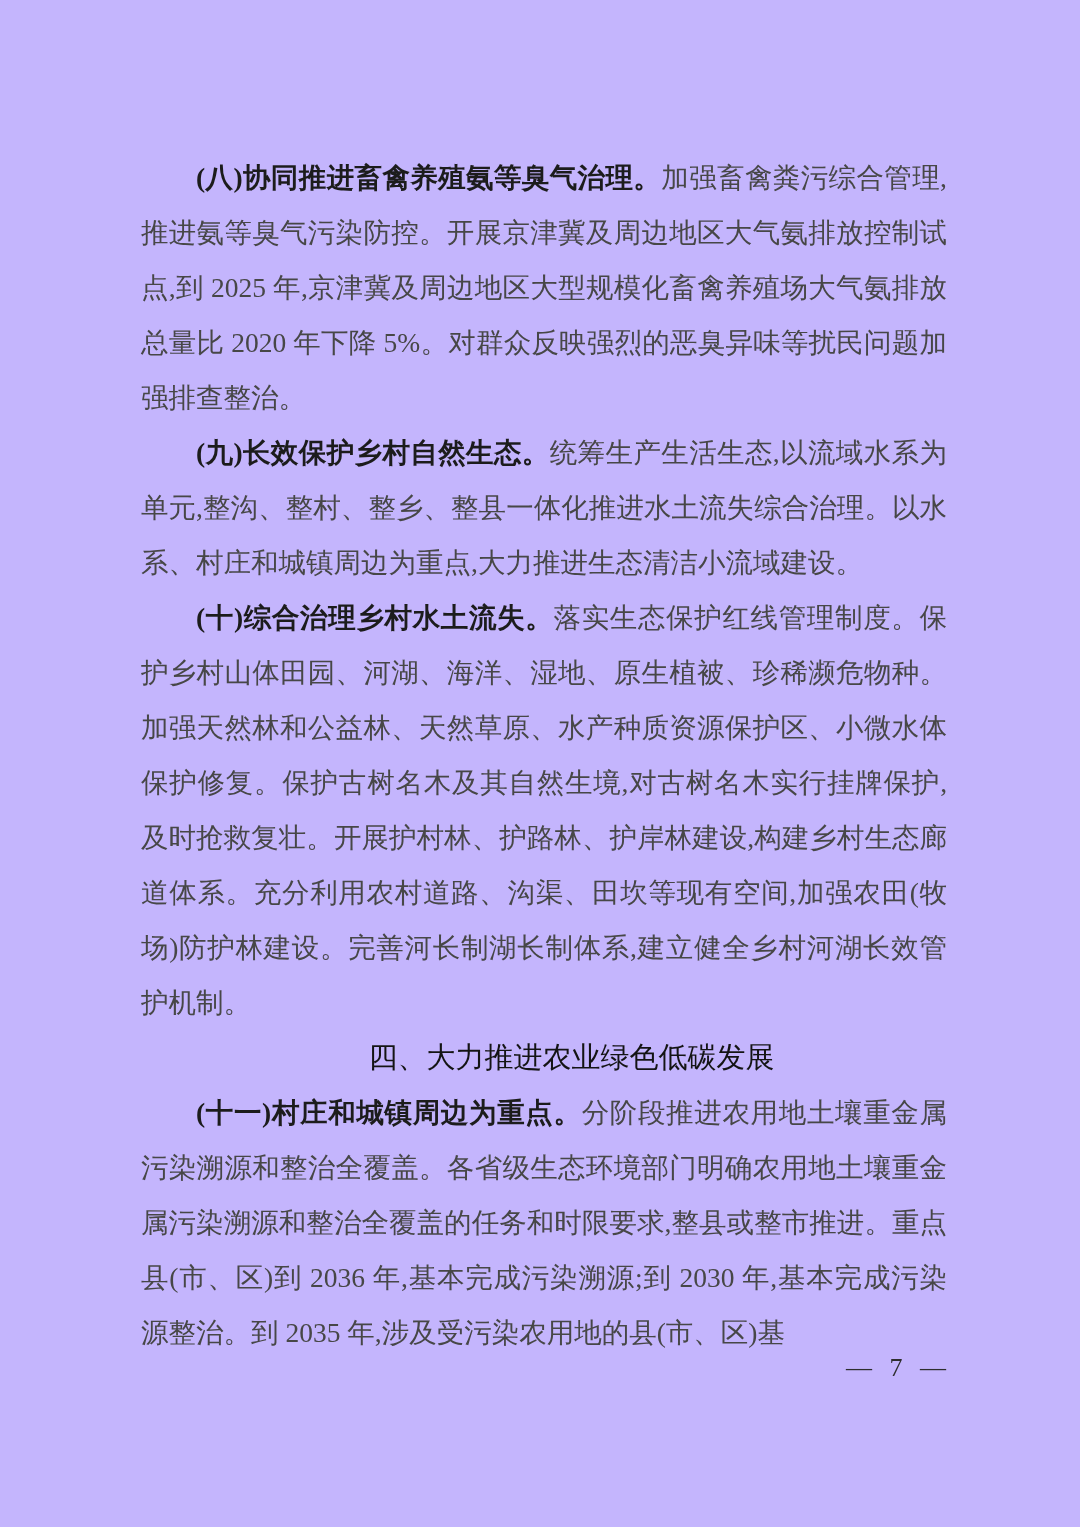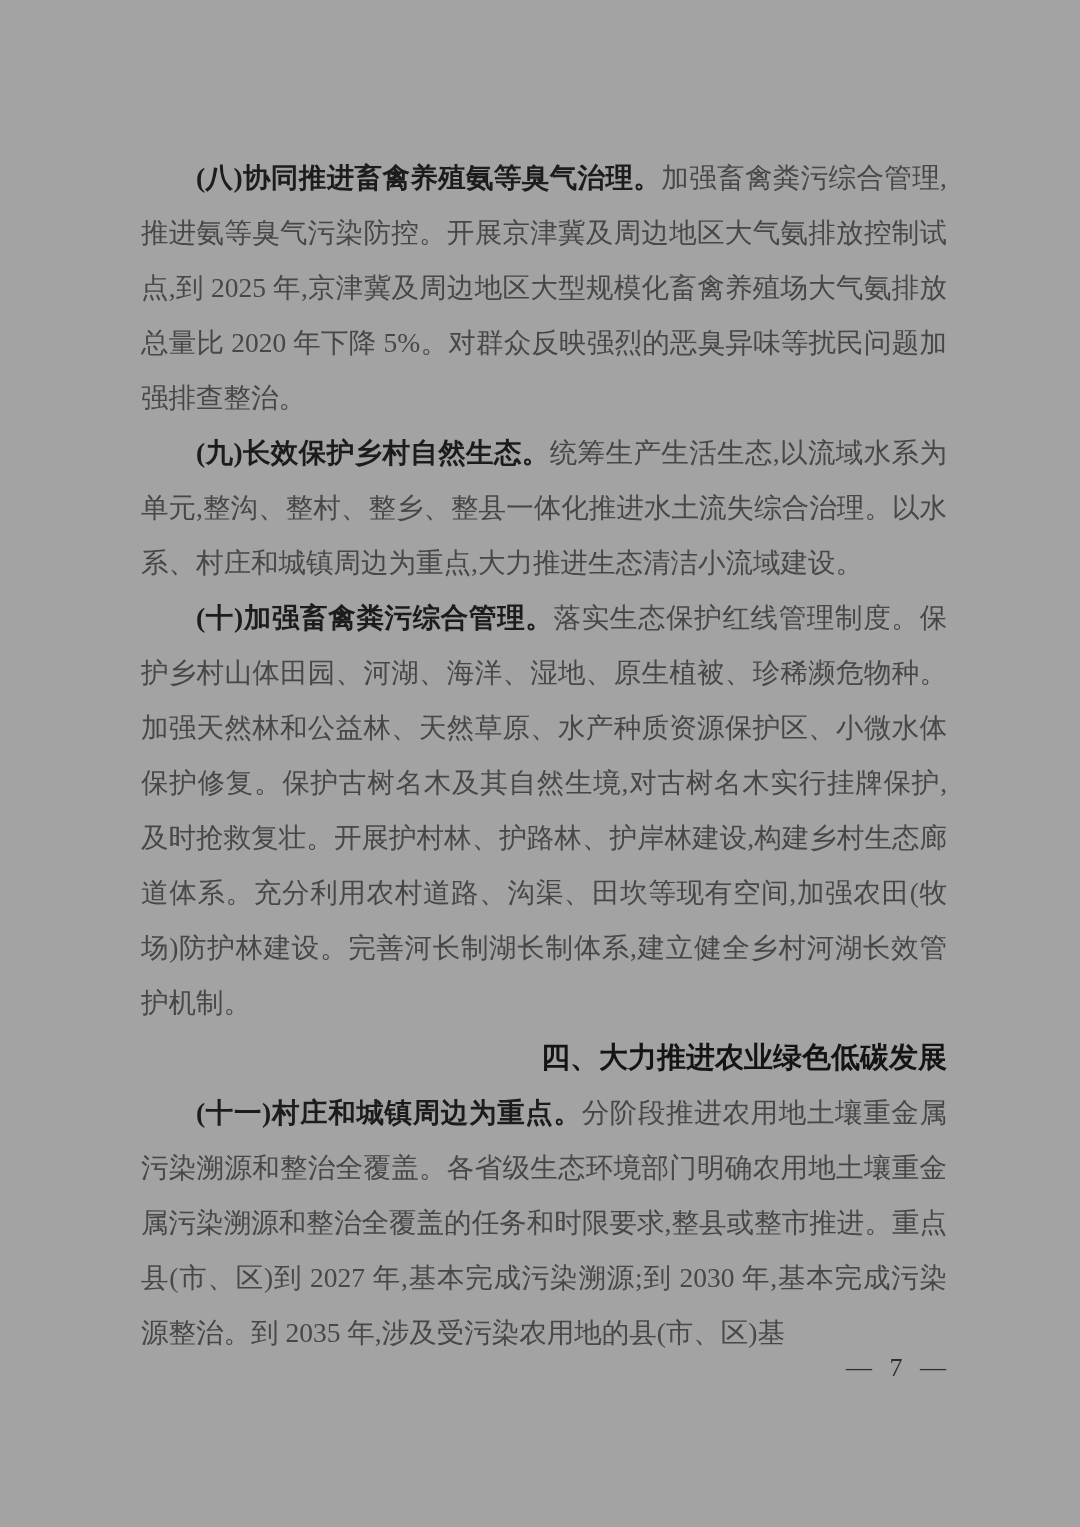--- a/index.html
+++ b/index.html
@@ -4,21 +4,21 @@
 <style>
   html, body {
     margin: 0;
     padding: 0;
     background: #ffffff;
   }
   .page {
     position: relative;
     width: 1080px;
     height: 1527px;
-    background: #a3a3a3;
+    background: #c4b5fd;
     overflow: hidden;
     font-family: "Liberation Serif", "DejaVu Serif", serif;
   }
   .content {
     position: absolute;
     left: 141px;
     top: 150px;
     width: 806px;
   }
   .para {
@@ -32,24 +32,24 @@
   }
   .para .lead {
     font-weight: 700;
     color: #1c1c1c;
   }
   .section-heading {
     margin: 0;
     font-family: "Liberation Sans", "DejaVu Sans", sans-serif;
     font-size: 29px;
     line-height: 55px;
-    font-weight: 700;
+    font-weight: 400;
     color: #141414;
     text-indent: 55px;
-    text-align: right;
+    text-align: center;
   }
   .page-number {
     position: absolute;
     left: 141px;
     top: 1347px;
     width: 806px;
     text-align: right;
     font-size: 26px;
     line-height: 42px;
     color: #2e2e2e;
@@ -60,22 +60,22 @@
 </head>
 <body>
 
 <div class="page">
   <div class="content">
 
     <p class="para"><span class="lead">(八)协同推进畜禽养殖氨等臭气治理。</span><span>加强畜禽粪污综合管理,推进氨等臭气污染防控。开展京津冀及周边地区大气氨排放控制试点,到 2025 年,京津冀及周边地区大型规模化畜禽养殖场大气氨排放总量比 2020 年下降 5%。对群众反映强烈的恶臭异味等扰民问题加强排查整治。</span></p>
 
     <p class="para"><span class="lead">(九)长效保护乡村自然生态。</span><span>统筹生产生活生态,以流域水系为单元,整沟、整村、整乡、整县一体化推进水土流失综合治理。以水系、村庄和城镇周边为重点,大力推进生态清洁小流域建设。</span></p>
 
-    <p class="para"><span class="lead">(十)加强畜禽粪污综合管理。</span><span>落实生态保护红线管理制度。保护乡村山体田园、河湖、海洋、湿地、原生植被、珍稀濒危物种。加强天然林和公益林、天然草原、水产种质资源保护区、小微水体保护修复。保护古树名木及其自然生境,对古树名木实行挂牌保护,及时抢救复壮。开展护村林、护路林、护岸林建设,构建乡村生态廊道体系。充分利用农村道路、沟渠、田坎等现有空间,加强农田(牧场)防护林建设。完善河长制湖长制体系,建立健全乡村河湖长效管护机制。</span></p>
+    <p class="para"><span class="lead">(十)综合治理乡村水土流失。</span><span>落实生态保护红线管理制度。保护乡村山体田园、河湖、海洋、湿地、原生植被、珍稀濒危物种。加强天然林和公益林、天然草原、水产种质资源保护区、小微水体保护修复。保护古树名木及其自然生境,对古树名木实行挂牌保护,及时抢救复壮。开展护村林、护路林、护岸林建设,构建乡村生态廊道体系。充分利用农村道路、沟渠、田坎等现有空间,加强农田(牧场)防护林建设。完善河长制湖长制体系,建立健全乡村河湖长效管护机制。</span></p>
 
     <h2 class="section-heading">四、大力推进农业绿色低碳发展</h2>
 
-    <p class="para"><span class="lead">(十一)村庄和城镇周边为重点。</span><span>分阶段推进农用地土壤重金属污染溯源和整治全覆盖。各省级生态环境部门明确农用地土壤重金属污染溯源和整治全覆盖的任务和时限要求,整县或整市推进。重点县(市、区)到 2027 年,基本完成污染溯源;到 2030 年,基本完成污染源整治。到 2035 年,涉及受污染农用地的县(市、区)基</span></p>
+    <p class="para"><span class="lead">(十一)村庄和城镇周边为重点。</span><span>分阶段推进农用地土壤重金属污染溯源和整治全覆盖。各省级生态环境部门明确农用地土壤重金属污染溯源和整治全覆盖的任务和时限要求,整县或整市推进。重点县(市、区)到 2036 年,基本完成污染溯源;到 2030 年,基本完成污染源整治。到 2035 年,涉及受污染农用地的县(市、区)基</span></p>
 
   </div>
 
   <div class="page-number">— 7 —</div>
 </div>
 
 </body></html>

